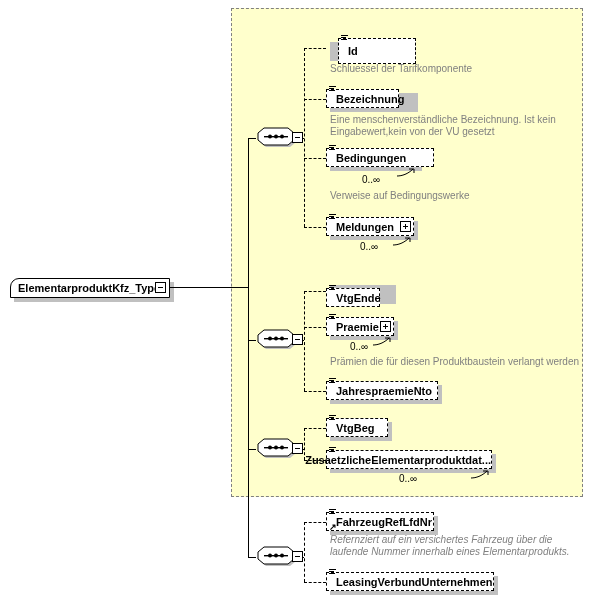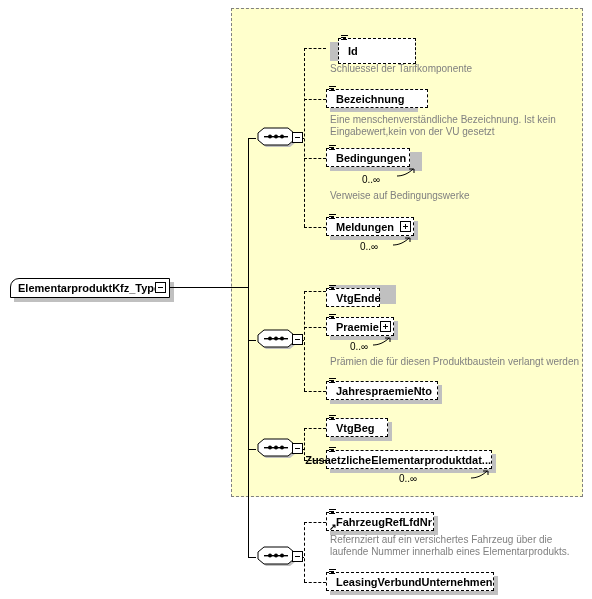--- a/index.html
+++ b/index.html
@@ -172,33 +172,33 @@
       <span>Id</span>
       <span class="seqmark">
         <i></i>
         <i></i>
         <i></i>
       </span>
     </div>
     <div class="desc" style="left: 330px; top: 63px;">Schluessel der Tarifkomponente</div>
     <div class="dln-h" style="left: 304px; top: 98.5px; width: 22px; height: 0px;"></div>
     <div class="el-shadow" style="left: 330px; top: 93px; width: 88px; height: 19px;"></div>
-    <div class="el" style="left: 326px; top: 89px; width: 102px; height: 19px;">
+    <div class="el" style="left: 326px; top: 89px; width: 73px; height: 19px;">
       <span>Bezeichnung</span>
       <span class="seqmark">
         <i></i>
         <i></i>
         <i></i>
       </span>
     </div>
     <div class="desc" style="left: 330px; top: 114px;">Eine menschenverständliche Bezeichnung. Ist kein
 Eingabewert,kein von der VU gesetzt</div>
     <div class="dln-h" style="left: 304px; top: 157.5px; width: 22px; height: 0px;"></div>
     <div class="el-shadow" style="left: 330px; top: 152px; width: 92px; height: 19px;"></div>
-    <div class="el" style="left: 326px; top: 148px; width: 84px; height: 19px;">
+    <div class="el" style="left: 326px; top: 148px; width: 108px; height: 19px;">
       <span>Bedingungen</span>
       <span class="seqmark">
         <i></i>
         <i></i>
         <i></i>
       </span>
     </div>
     <div class="rep" style="left: 396px; top: 163px; width: 22px; height: 9px;"><svg width="22" height="9" viewBox="0 0 22 9">
         <path d="M1 8 C6 8, 12 6, 17 1" stroke="#000" fill="none" stroke-width="1"></path>
         <path d="M13 1 L18 1 L18 5" stroke="#000" fill="none" stroke-width="1"></path>
@@ -329,21 +329,21 @@
     <div class="el-shadow" style="left: 330px; top: 516px; width: 108px; height: 19px;"></div>
     <div class="el" style="left: 326px; top: 512px; width: 108px; height: 19px;">
       <span>FahrzeugRefLfdNr</span>
       <span class="seqmark">
         <i></i>
         <i></i>
         <i></i>
       </span>
       <span class="refarrow">↗</span>
     </div>
-    <div class="desc" style="left: 330px; top: 534px;">Refernziert auf ein versichertes Fahrzeug über die
+    <div class="desc" style="left: 330px; top: 534px; font-style: italic;">Refernziert auf ein versichertes Fahrzeug über die
 laufende Nummer innerhalb eines Elementarprodukts.</div>
     <div class="dln-h" style="left: 304px; top: 581.5px; width: 22px; height: 0px;"></div>
     <div class="el-shadow" style="left: 330px; top: 576px; width: 168px; height: 19px;"></div>
     <div class="el" style="left: 326px; top: 572px; width: 168px; height: 19px; align-items: center;">
       <span>LeasingVerbundUnternehmen</span>
       <span class="seqmark">
         <i></i>
         <i></i>
         <i></i>
       </span>

